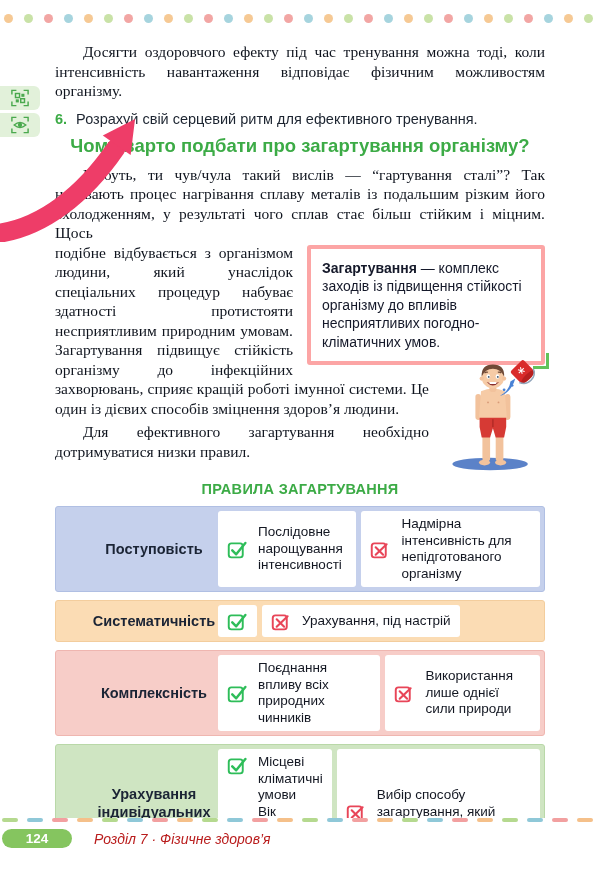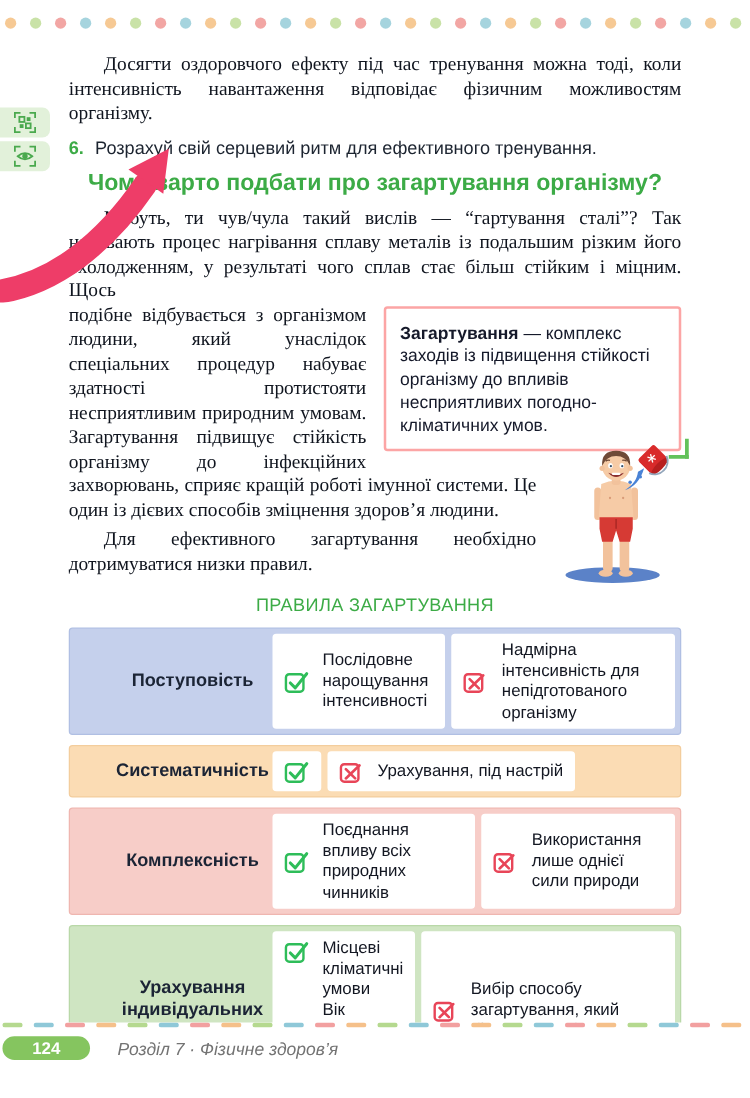--- a/index.html
+++ b/index.html
@@ -31,49 +31,49 @@
 
   .intro { margin:6px 0 10px; }
 
   .task-line { display:flex; gap:9px; align-items:baseline; font-size:14.5px; color:#1c2430; margin:2px 0 8px; }
   .task-num { color:#3cab46; font-weight:bold; }
 
   .section-heading { text-align:center; color:#3cab46; font-size:18.5px; font-weight:bold; margin:8px 0 8px; }
 
   .flow { overflow:visible; }
   .defbox {
-    float:right; width:238px; background:#fff; border:2px solid #fca5a5; border-radius:3px;
+    float:right; width:238px; background:#fff; border:4px solid #fca5a5; border-radius:3px;
     padding:10px 11px; margin:2px 0 4px 14px; font-size:14px; line-height:18.5px; color:#15192a;
     position:relative; text-align:left;
   }
   .defbox::after {
     content:""; position:absolute; right:-8px; bottom:-8px; width:13px; height:13px;
     border-right:3px solid #62c25a; border-bottom:3px solid #62c25a;
   }
   .defbox .term { font-weight:bold; }
   .man-svg { float:right; clear:right; width:112px; height:112px; margin:-10px -6px 0 10px; position:relative; z-index:2; }
 
   
   .rules-section { clear:both; padding-top:8px; }
-  .rules-title { text-align:center; color:#3cab46; font-weight:normal; font-size:14.5px; letter-spacing:.3px; margin:2px 0 9px; }
+  .rules-title { text-align:center; color:#3cab46; font-weight:bold; font-size:14.5px; letter-spacing:.3px; margin:2px 0 9px; }
   .rule-row { display:flex; border:1px solid transparent; border-radius:3px; margin-bottom:8px; padding:4px; }
   .rule-label { width:128px; flex:none; display:flex; align-items:center; justify-content:center;
     text-align:center; font-weight:bold; font-size:14.5px; color:#1b2435; padding:4px 6px; line-height:18px;margin-left:30px; }
   .rule-items { flex:1; display:flex; gap:5px; }
   .rule-item { background:#ffffff; border-radius:3px; display:flex; gap:10px; padding:5px 9px;
     align-items:center; font-size:13.5px; line-height:16.5px; color:#131722; }
   .rule-item.multi { align-items:flex-start; }
   .rule-item .icon-svg { width:21px; height:21px; flex:none; margin-top:1px; }
 
   
   .footer { position:absolute; left:0; right:0; top:818px; bottom:0; background:#ffffff; }
   .footer-row { display:flex; align-items:center; margin-top:7px; }
   .page-badge { margin-left:2px; width:70px; height:19px; border-radius:10px; background:#85c55f;
     color:#ffffff; font-weight:bold; font-size:13.5px; display:flex; align-items:center; justify-content:center; }
-  .chapter { margin-left:22px; font-style:italic; font-size:14px; color:#737373; }
+  .chapter { margin-left:22px; font-style:italic; font-size:14px; color:#b91c1c; }
 </style>
 </head>
 <body>
 
 <div class="page">
 
   <div class="top-dots">
       <span class="dot" style="background: rgb(246, 201, 148);"></span>
       <span class="dot" style="background: rgb(201, 226, 167);"></span>
       <span class="dot" style="background: rgb(242, 166, 164);"></span>

